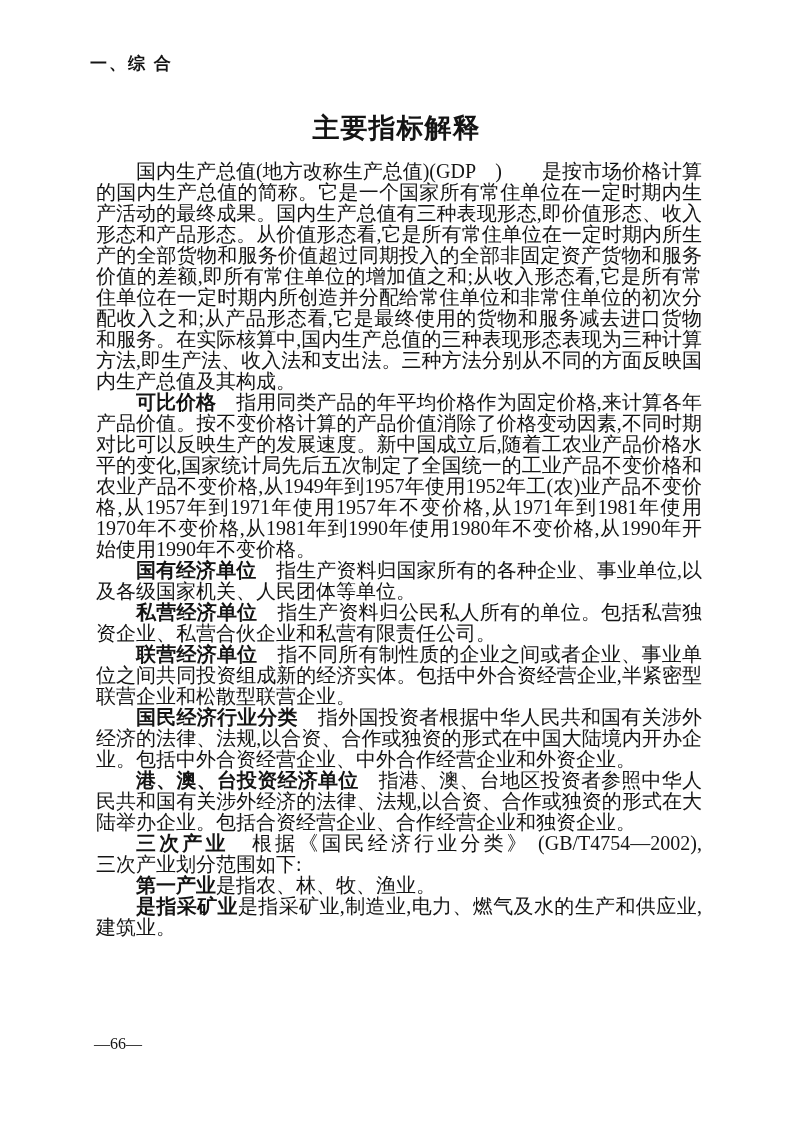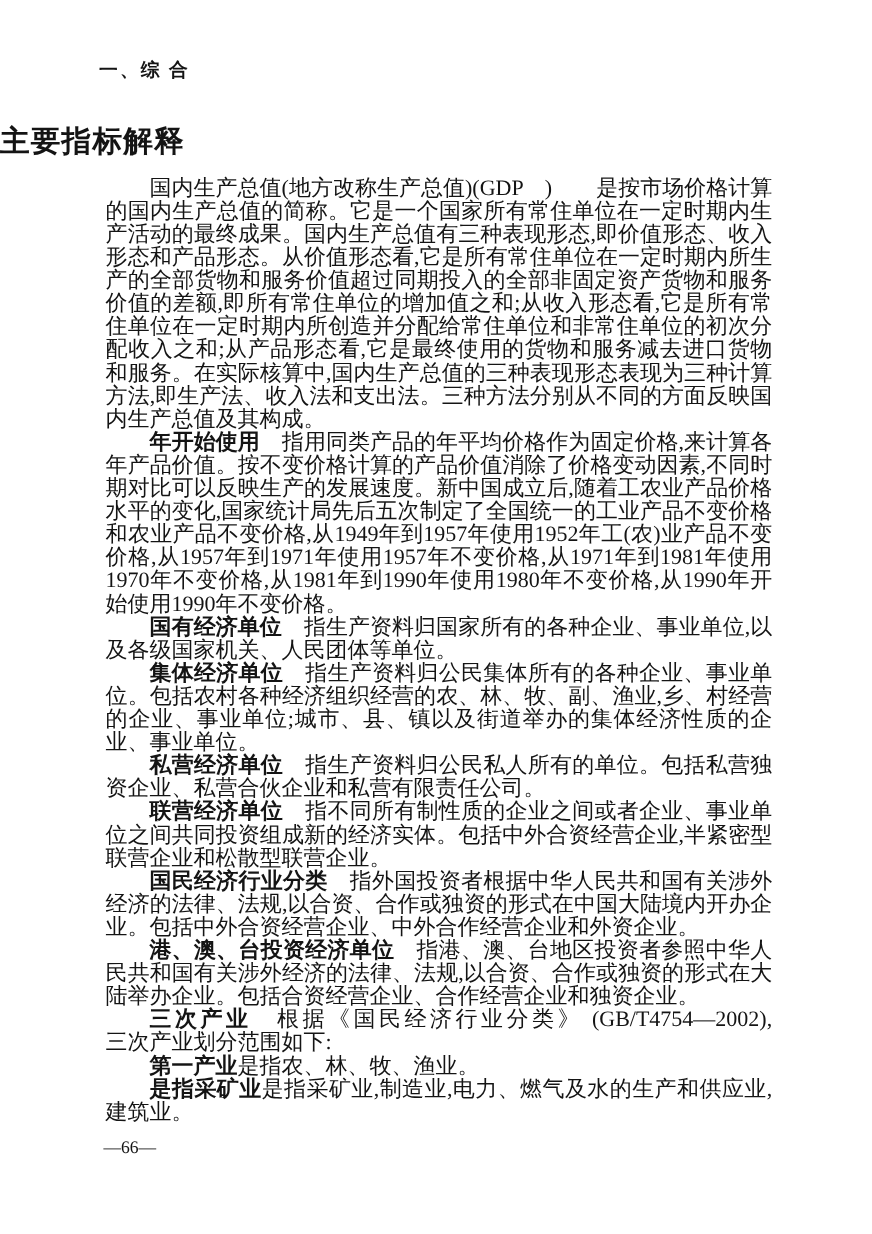--- a/index.html
+++ b/index.html
@@ -26,20 +26,21 @@
     font-size: 17px;
     letter-spacing: 2px;
     white-space: pre;
   }
   .doc-title {
     position: absolute;
     left: 0;
     right: 0;
     top: 110px;
     margin: 0;
+    text-align: center;
     font-family: "Liberation Sans", sans-serif;
     font-weight: bold;
     font-size: 27px;
     letter-spacing: 1px;
   }
   .body-text {
     position: absolute;
     left: 96px;
     top: 161px;
     width: 606px;
@@ -68,25 +69,24 @@
 
 <div class="page">
   <div class="section-header">一、综 合</div>
 
   <h1 class="doc-title">主要指标解释</h1>
 
   <div class="body-text">
   <p class="para"><span>国内生产总值(地方改称生产总值)(GDP　)　　是按市场价格计算的国内生产总值的简称。它是一个国家所有常住单位在一定时期内生产活动的最终成果。国内生产总值有三种表现形态,即价值形态、收入形态和产品形态。从价值形态看,它是所有常住单位在一定时期内所生产的全部货物和服务价值超过同期投入的全部非固定资产货物和服务价值的差额,即所有常住单位的增加值之和;从收入形态看,它是所有常住单位在一定时期内所创造并分配给常住单位和非常住单位的初次分配收入之和;从产品形态看,它是最终使用的货物和服务减去进口货物和服务。在实际核算中,国内生产总值的三种表现形态表现为三种计算方法,即生产法、收入法和支出法。三种方法分别从不同的方面反映国内生产总值及其构成。</span></p>
 
 
-  <p class="para"><b class="term">年开始使用</b><span>　指用同类产品的年平均价格作为固定价格,来计算各年产品价值。按不变价格计算的产品价值消除了价格变动因素,不同时期对比可以反映生产的发展速度。新中国成立后,随着工农业产品价格水平的变化,国家统计局先后五次制定了全国统一的工业产品不变价格和农业产品不变价格,从1949年到1957年使用1952年工(农)业产品不变价格,从1957年到1971年使用1957年不变价格,从1971年到1981年使用1970年不变价格,从1981年到1990年使用1980年不变价格,从1990年开始使用1990年不变价格。</span></p>
+  <p class="para"><b class="term">可比价格</b><span>　指用同类产品的年平均价格作为固定价格,来计算各年产品价值。按不变价格计算的产品价值消除了价格变动因素,不同时期对比可以反映生产的发展速度。新中国成立后,随着工农业产品价格水平的变化,国家统计局先后五次制定了全国统一的工业产品不变价格和农业产品不变价格,从1949年到1957年使用1952年工(农)业产品不变价格,从1957年到1971年使用1957年不变价格,从1971年到1981年使用1970年不变价格,从1981年到1990年使用1980年不变价格,从1990年开始使用1990年不变价格。</span></p>
 
   <p class="para"><b class="term">国有经济单位</b><span>　指生产资料归国家所有的各种企业、事业单位,以及各级国家机关、人民团体等单位。</span></p>
 
-  <p class="para"><b class="term">集体经济单位</b><span>　指生产资料归公民集体所有的各种企业、事业单位。包括农村各种经济组织经营的农、林、牧、副、渔业,乡、村经营的企业、事业单位;城市、县、镇以及街道举办的集体经济性质的企业、事业单位。</span></p>
 
   <p class="para"><b class="term">私营经济单位</b><span>　指生产资料归公民私人所有的单位。包括私营独资企业、私营合伙企业和私营有限责任公司。</span></p>
 
   <p class="para"><b class="term">联营经济单位</b><span>　指不同所有制性质的企业之间或者企业、事业单位之间共同投资组成新的经济实体。包括中外合资经营企业,半紧密型联营企业和松散型联营企业。</span></p>
 
 
   <p class="para"><b class="term">国民经济行业分类</b><span>　指外国投资者根据中华人民共和国有关涉外经济的法律、法规,以合资、合作或独资的形式在中国大陆境内开办企业。包括中外合资经营企业、中外合作经营企业和外资企业。</span></p>
 
   <p class="para"><b class="term">港、澳、台投资经济单位</b><span>　指港、澳、台地区投资者参照中华人民共和国有关涉外经济的法律、法规,以合资、合作或独资的形式在大陆举办企业。包括合资经营企业、合作经营企业和独资企业。</span></p>
 

